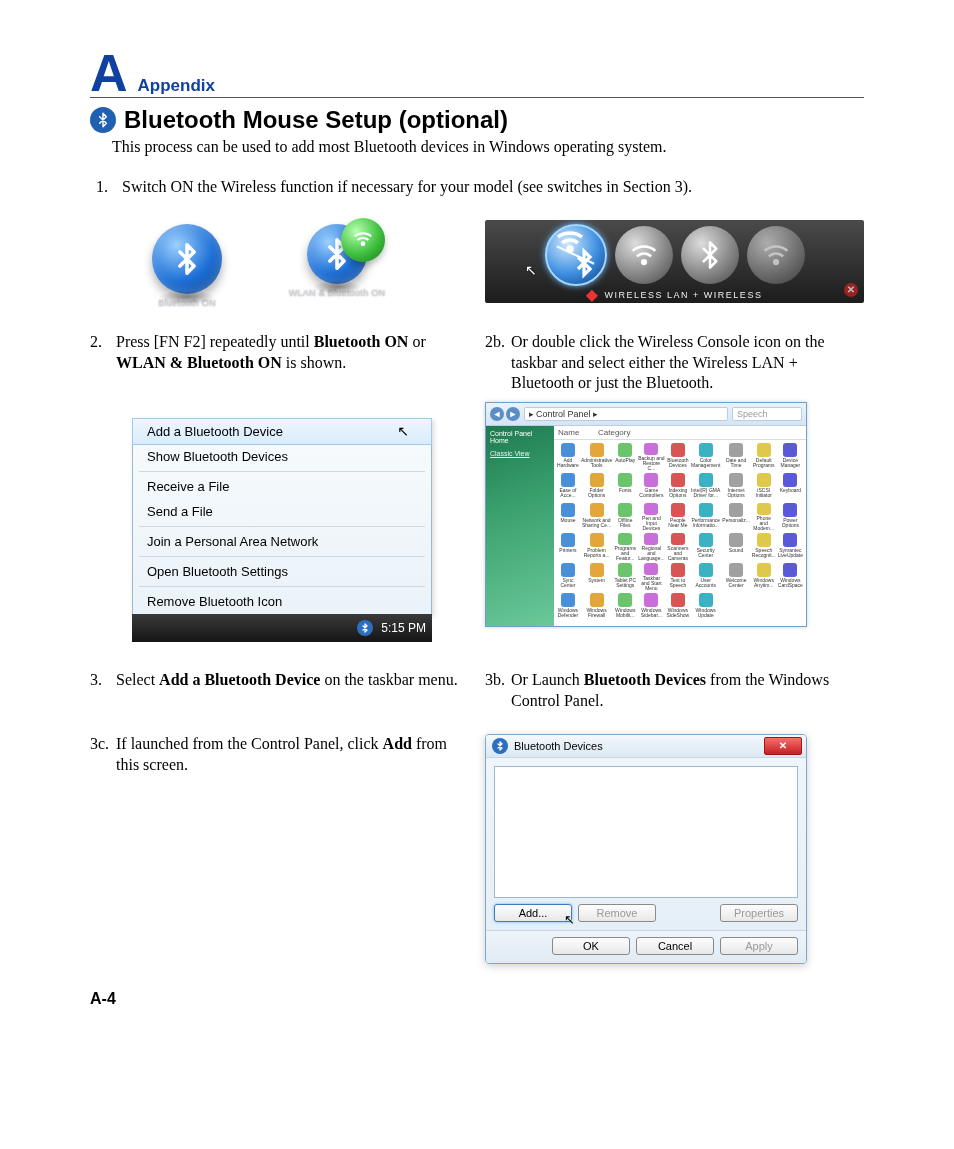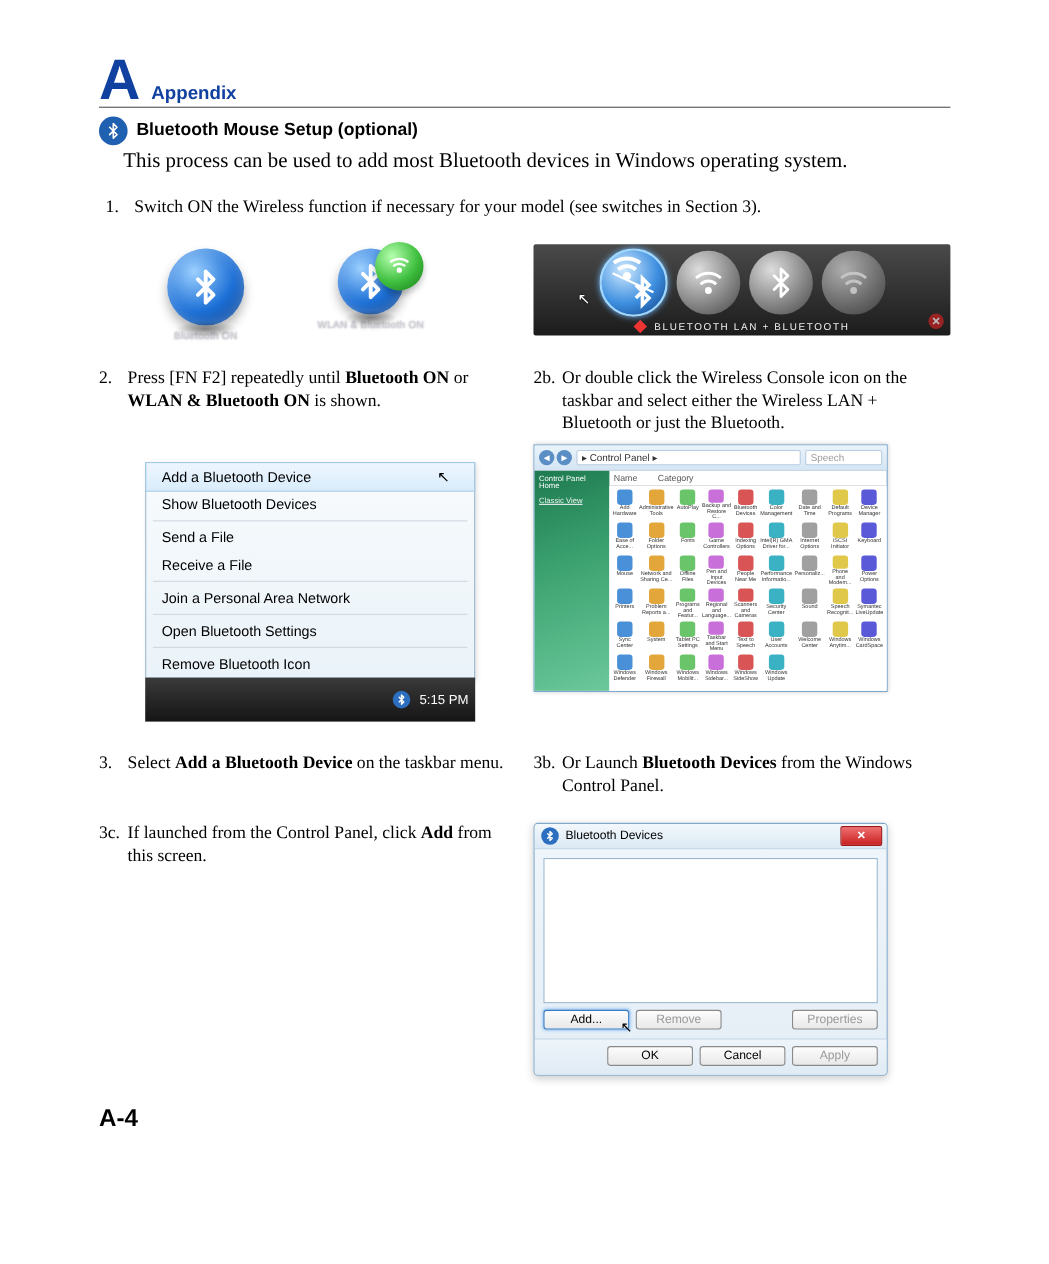--- a/index.html
+++ b/index.html
@@ -49,24 +49,24 @@
     font-weight: 700;
     display: inline-flex;
     align-items: center;
     justify-content: center;
     margin-right: 8px;
     font-family: Arial, sans-serif;
   }
   .section-title {
     font-family: Arial, Helvetica, sans-serif;
     font-weight: 700;
+    font-size: 24px;
+  }
+  .intro {
     font-size: 16px;
-  }
-  .intro {
-    font-size: 19px;
     margin: 4px 0 22px 22px;
   }
   .num-item {
     display: flex;
     font-size: 16px;
     margin: 0 0 18px 6px;
   }
   .num-item .n {
     width: 26px;
     flex: 0 0 26px;
@@ -237,29 +237,29 @@
     background: #cfd8df;
     margin: 2px 6px;
   }
   .cursor-img {
     position: absolute;
     right: 22px;
     top: 4px;
     font-size: 14px;
   }
   .taskbar-strip {
-    height: 16px;
+    height: 28px;
     background: linear-gradient(#3a3a3a, #151515);
     display: flex;
     align-items: center;
     justify-content: flex-end;
     color: #fff;
     font-family: 'Segoe UI', Tahoma, sans-serif;
     font-size: 12px;
-    padding: 12px 6px;
+    padding: 0 6px;
     gap: 8px;
     margin-top: -1px;
   }
   .tiny-bt {
     width: 16px; height:16px; border-radius:50%;
     background:#2c6fc0; display:inline-flex;
     align-items:center; justify-content:center;
     font-size:10px; font-weight:700;
   }
 
@@ -409,21 +409,21 @@
     gap:6px;
     padding: 6px 8px 8px;
     border-top:1px solid #c5d7e6;
     background: linear-gradient(#eef4fa, #e0ebf4);
   }
   .btn .cursor { position:absolute; right:-4px; bottom:-6px; font-size:13px; }
 
   .page-num {
     font-family: Arial, Helvetica, sans-serif;
     font-weight:700;
-    font-size:22px;
+    font-size:16px;
     margin-top: 26px;
   }
 </style>
 </head>
 <body>
 
 <div class="page">
 
   <div class="header-rule">
     <span class="big-a">A</span>
@@ -503,21 +503,21 @@
             <svg viewBox="0 0 24 24" width="34" height="34" fill="none" stroke="#fff" stroke-width="1.8">
                 <circle cx="12" cy="17" r="1.3" fill="#fff"></circle>
                 <path d="M7 13a7 7 0 0110 0"></path>
                 <path d="M4 9a12 12 0 0116 0"></path>
               </svg>
             <div style="position:absolute;right:6px;bottom:6px;width:14px;height:14px;border-radius:50%;background:#c22;color:#fff;font-size:10px;display:flex;align-items:center;justify-content:center;">✕</div>
           </div>
         </div>
         <div class="console-label">
           <span class="red-diamond">◆</span>
-          <span>BLUETOOTH LAN + BLUETOOTH</span>
+          <span>WIRELESS LAN + WIRELESS</span>
         </div>
         <span class="cursor-sm">↖</span>
       </div>
     </div>
   </div>
 
   <div class="cols" style="margin-top:24px;">
     <div class="col">
       <div class="step-text">
         <span class="n">2.</span>
@@ -537,22 +537,22 @@
   <div class="cols">
     <div class="col">
       <div class="taskbar-fig">
         <div class="ctx-menu">
           <div class="ctx-item hl">
             <span>Add a Bluetooth Device</span>
             <span class="cursor-img">↖</span>
           </div>
           <div class="ctx-item">Show Bluetooth Devices</div>
           <div class="ctx-sep"></div>
+          <div class="ctx-item">Receive a File</div>
           <div class="ctx-item">Send a File</div>
-          <div class="ctx-item">Receive a File</div>
           <div class="ctx-sep"></div>
           <div class="ctx-item">Join a Personal Area Network</div>
           <div class="ctx-sep"></div>
           <div class="ctx-item">Open Bluetooth Settings</div>
           <div class="ctx-sep"></div>
           <div class="ctx-item">Remove Bluetooth Icon</div>
         </div>
         <div class="taskbar-strip">
           <span class="tiny-bt">
             <svg viewBox="0 0 24 24" width="10" height="10" fill="none" stroke="#fff" stroke-width="3" stroke-linecap="round" stroke-linejoin="round">

